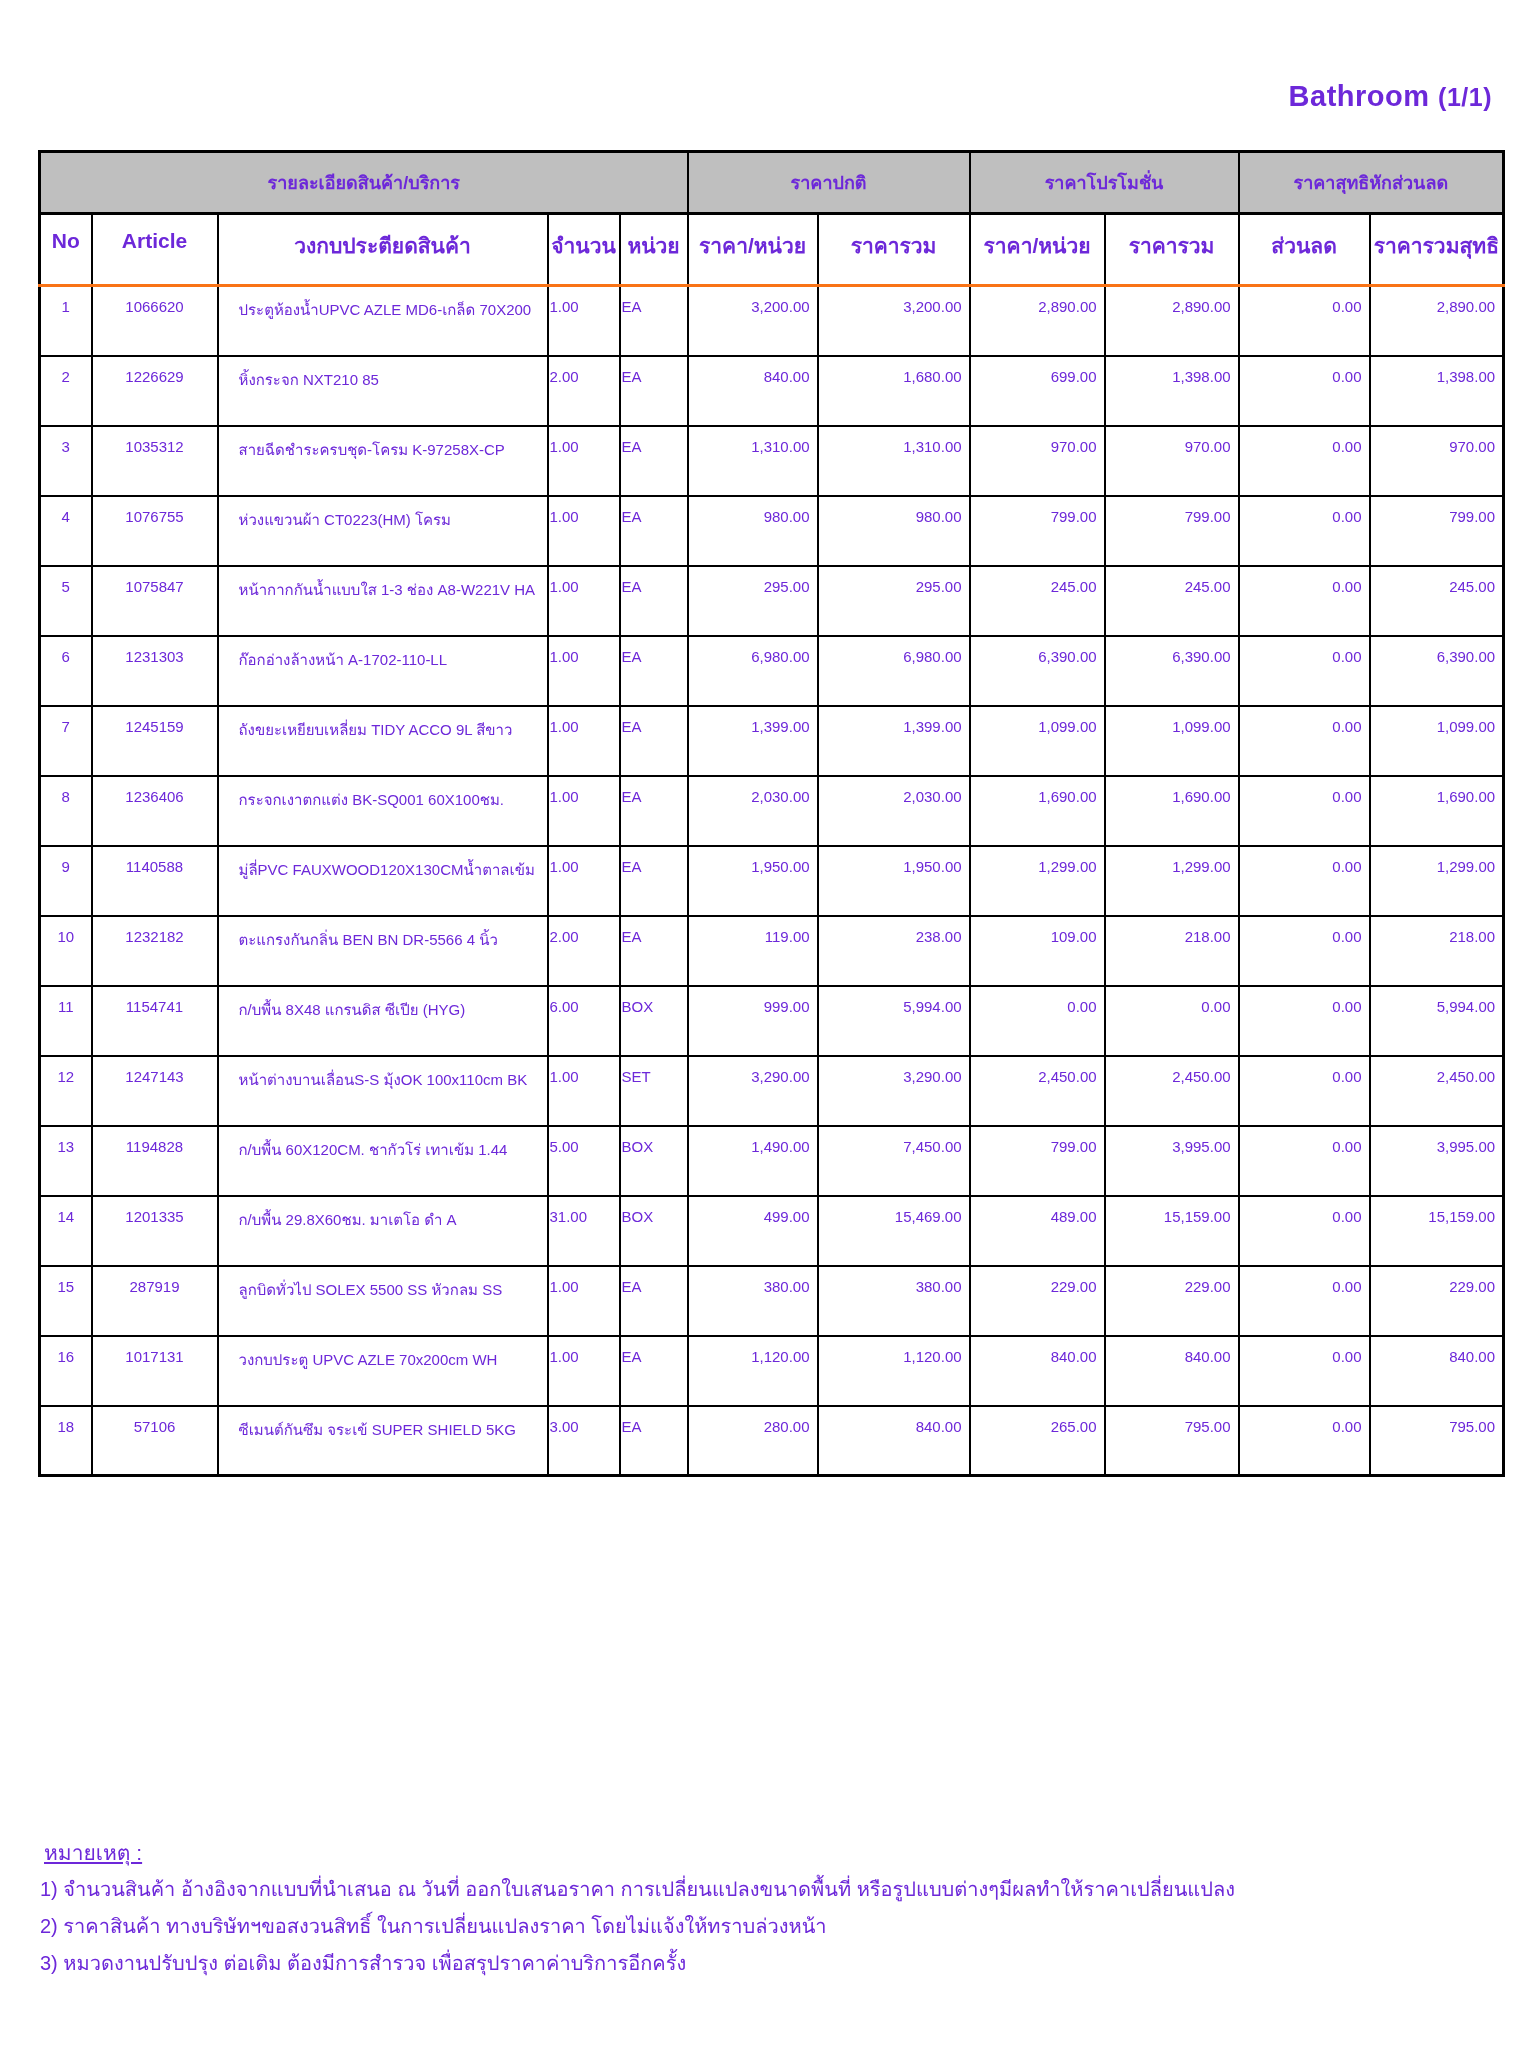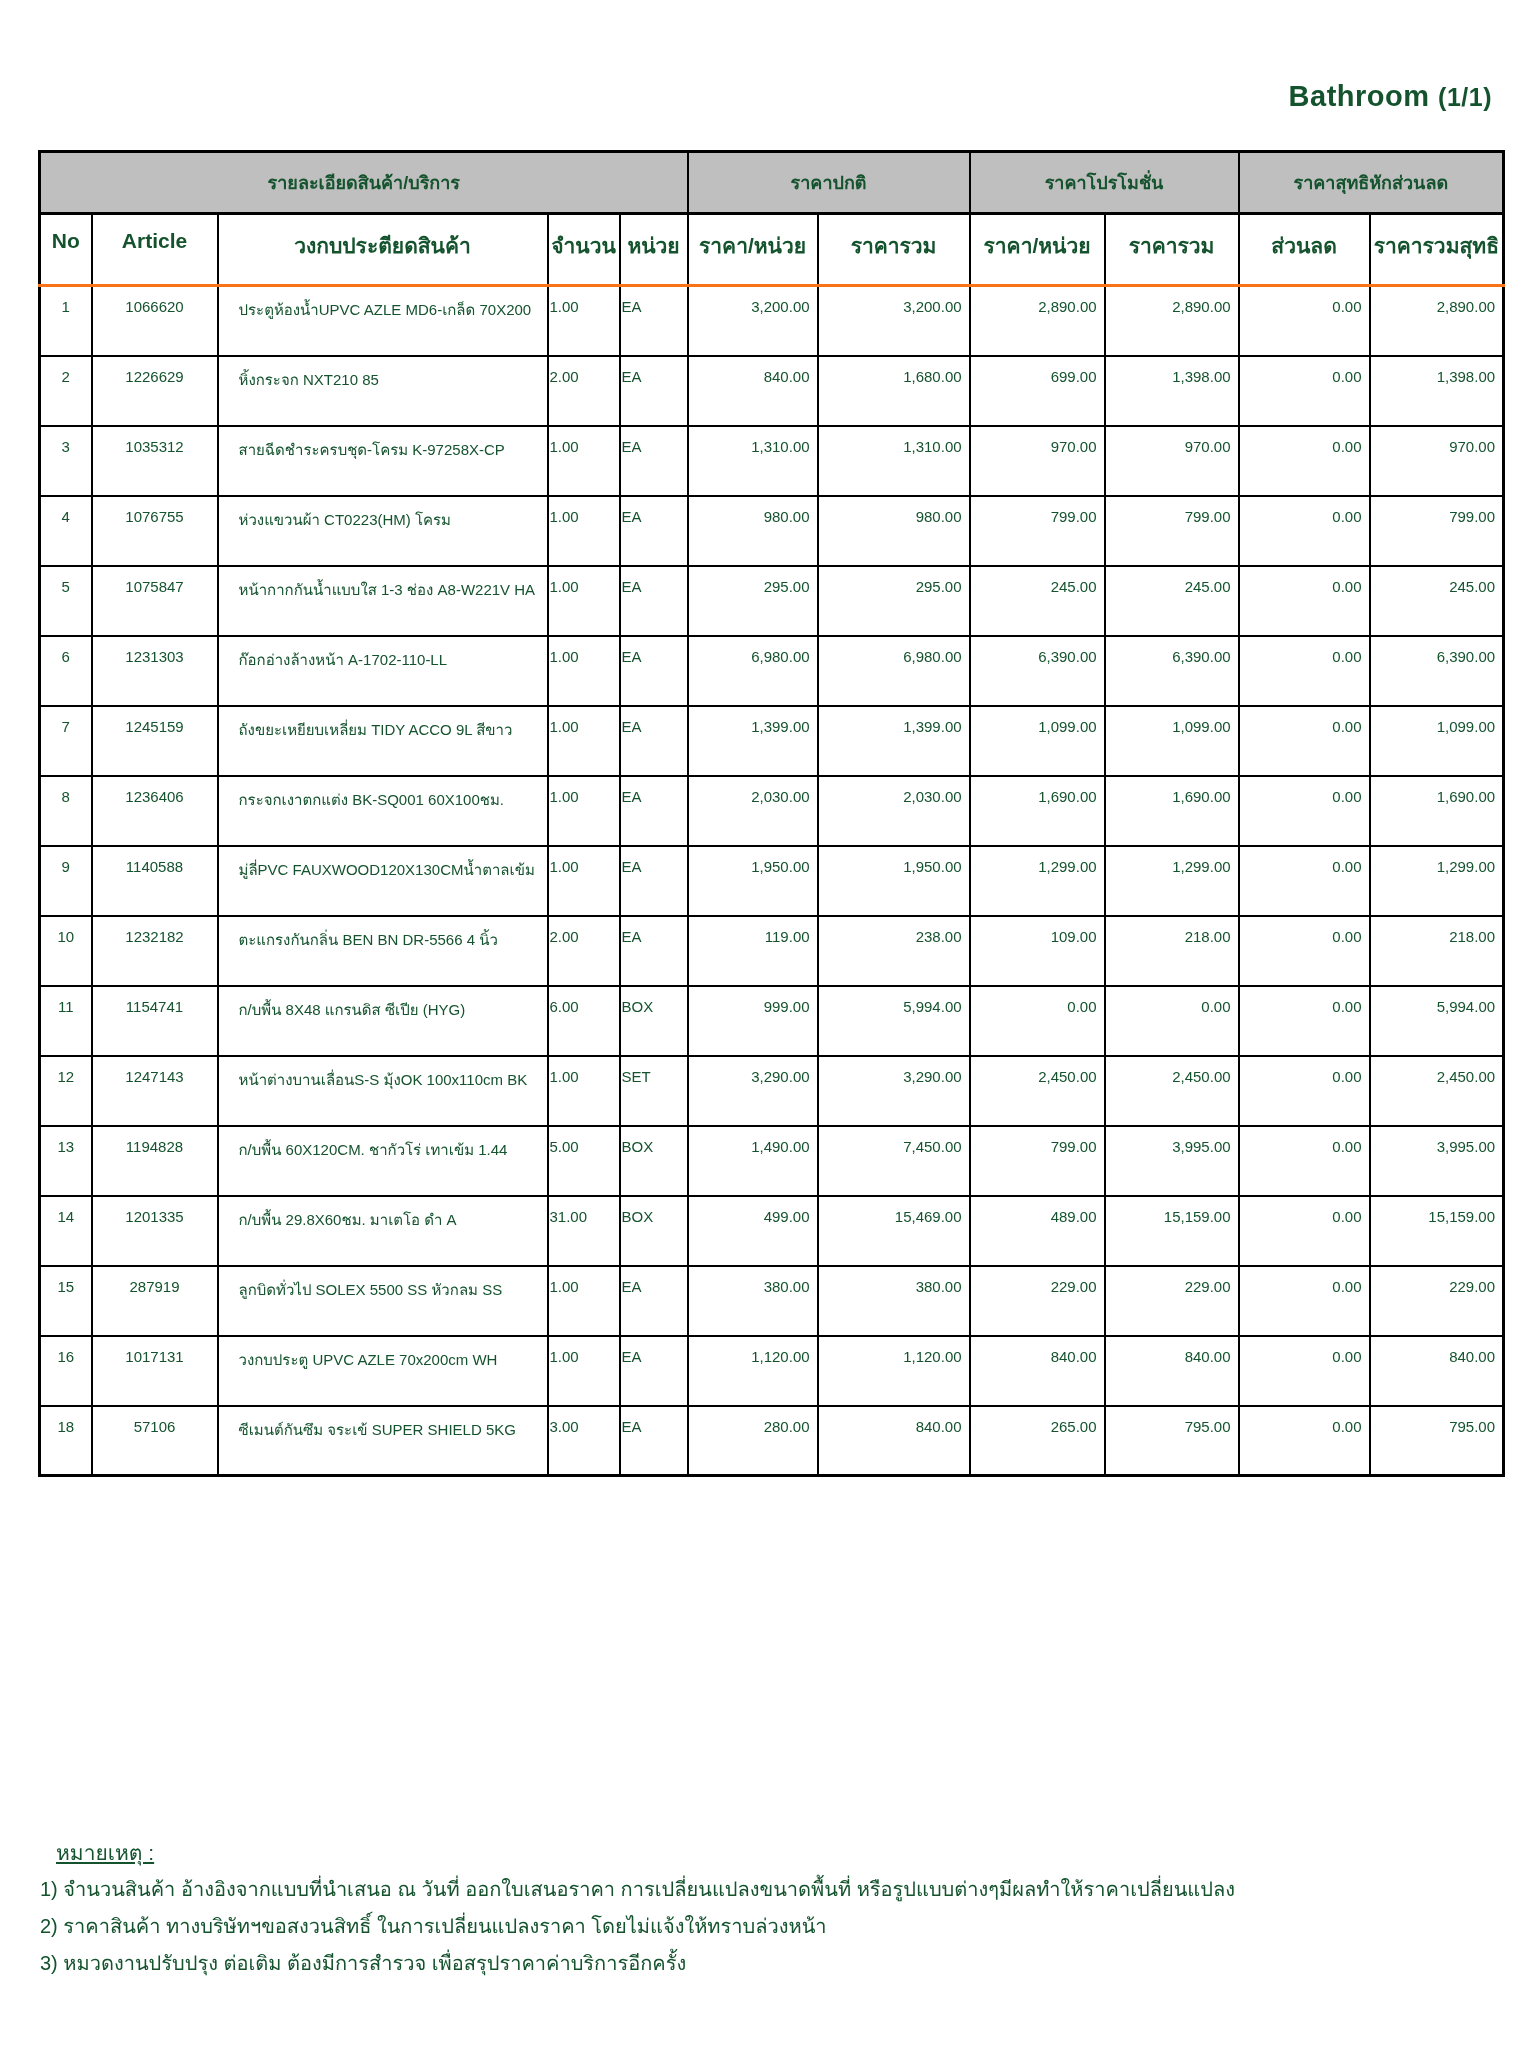--- a/index.html
+++ b/index.html
@@ -1,21 +1,21 @@
 <!DOCTYPE html>
 <html><head>
 <meta charset="utf-8">
 <style>
   html,body { margin:0; padding:0; background:#ffffff; }
   .page {
     position:relative;
     width:1536px; height:2048px;
     background:#ffffff;
     font-family:"Liberation Sans","DejaVu Sans",sans-serif;
-    color:#14532d;
+    color:#6d28d9;
     overflow:hidden;
   }
   .title {
     position:absolute; top:80px; right:44px;
     font-size:29px; font-weight:bold; letter-spacing:0.5px;
     white-space:nowrap;
   }
   .title .pg { font-size:25px; }
   table.quote {
     position:absolute; left:38px; top:150px;
@@ -56,21 +56,21 @@
   td.c2 { text-align:left; padding-left:20px; padding-right:0; }
   td.c3 { text-align:left; padding-right:7px; }
   td.c4 { text-align:left; }
   td.c5, td.c6, td.c7, td.c8, td.c9, td.c10 { text-align:right; padding-right:7px; }
   .notes {
     position:absolute; left:40px; top:1842px; width:1460px;
     font-size:20px; line-height:1.0;
   }
   .notes .notes-title {
     text-decoration:underline;
-    margin:0 0 16px 16px;
+    margin:0 0 16px 4px;
     font-size:21px;
   }
   .notes p.note-line { margin:0 0 17px 0; white-space:nowrap; }
 </style>
 </head>
 <body>
 
 <div class="page">
 
   <div class="title">

